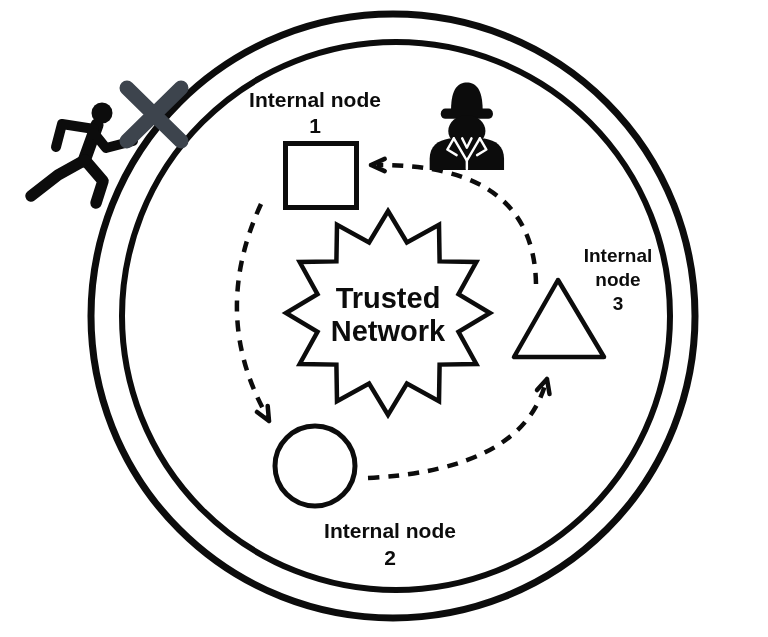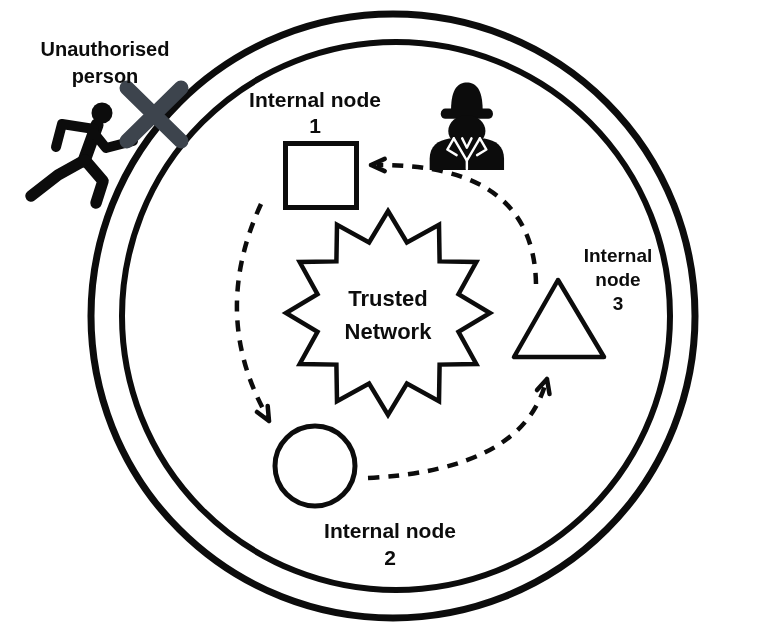--- a/index.html
+++ b/index.html
@@ -19,21 +19,21 @@
   .dash{fill:none;stroke:var(--ink);stroke-width:4.5;stroke-dasharray:11 9;}
   .ahead{fill:none;stroke:var(--ink);stroke-width:4.5;stroke-linecap:round;}
   .limb{fill:none;stroke:var(--ink);stroke-linecap:round;stroke-linejoin:round;}
   .inkfill{fill:var(--ink);}
   .lapel{fill:none;stroke:#ffffff;stroke-width:2.6;stroke-linecap:round;stroke-linejoin:round;}
   .crossline{fill:none;stroke:var(--cross);stroke-width:15;stroke-linecap:round;}
   .lbl{position:absolute;font-weight:700;color:var(--ink);text-align:center;}
   .lbl-unauth{left:22px;top:36px;width:166px;font-size:20px;line-height:27px;}
   .lbl-node1{left:237px;top:87px;width:156px;font-size:21px;line-height:26px;}
   .lbl-after{left:486px;top:141px;width:146px;font-size:21px;line-height:27px;}
-  .lbl-trusted{left:330px;top:282px;width:116px;font-size:22px;line-height:33px;}
+  .lbl-trusted{left:330px;top:282px;width:116px;font-size:29px;line-height:33px;}
   .lbl-node3{left:578px;top:244px;width:80px;font-size:19px;line-height:24px;}
   .lbl-node2{left:312px;top:517px;width:156px;font-size:21px;line-height:27px;}
 </style>
 </head>
 <body>
 
 <div class="stage">
 
   <svg width="768" height="637" viewBox="0 0 768 637">
 
@@ -78,21 +78,20 @@
       <ellipse class="inkfill" cx="45" cy="58" rx="20" ry="17"></ellipse>
       <path class="inkfill" d="M 5,100 L 5,88 C 5,74 14,68 26,66 L 64,66 C 76,68 85,74 85,88 L 85,100 Z"></path>
       <path class="lapel" d="M 31,66 L 45,90 L 59,66"></path>
       <path class="lapel" d="M 31,66 L 24,78 L 34,84"></path>
       <path class="lapel" d="M 59,66 L 66,78 L 56,84"></path>
       <path class="lapel" d="M 45,90 L 45,99"></path>
       <path class="lapel" d="M 40,66 L 45,76 L 50,66"></path>
     </g>
   </svg>
 
-  <div class="lbl lbl-unauth">Unauthorised person</div>
 
   <div class="lbl lbl-node1">
     <div>Internal node</div>
     <div>1</div>
   </div>
 
 
   <div class="lbl lbl-trusted">Trusted Network</div>
 
   <div class="lbl lbl-node3">

